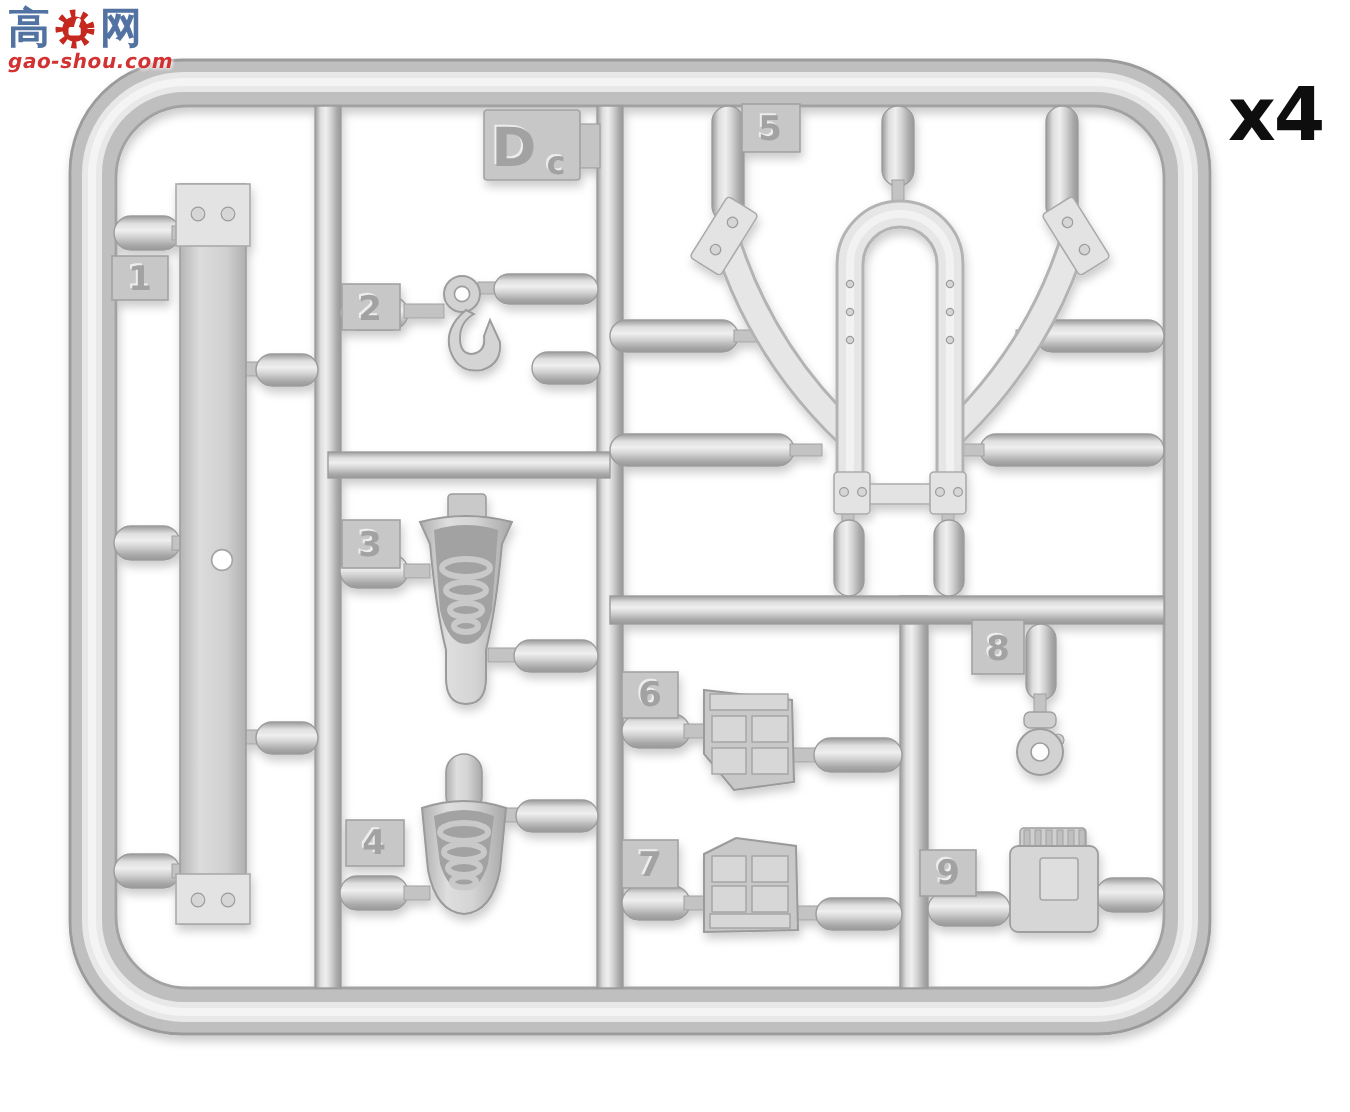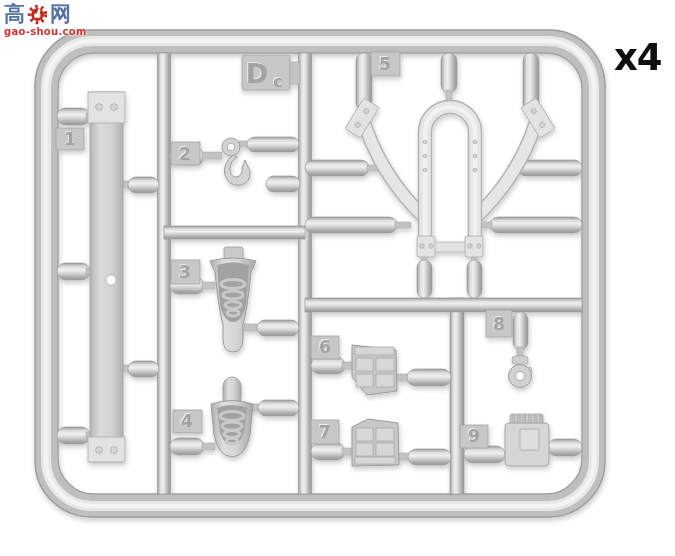--- a/index.html
+++ b/index.html
@@ -19,21 +19,21 @@
   .plate{fill:#e3e3e3;stroke:#aaa;stroke-width:.8;}
   .riv{fill:#d6d6d6;stroke:#9b9b9b;stroke-width:.6;}
   .rib{fill:none;stroke:#c9c9c9;stroke-width:3;}
   .cell{fill:#d7d7d7;stroke:#a3a3a3;stroke-width:.7;}
   
   .wm{position:absolute;top:2px;left:4px;z-index:5;}
   .wm-row{display:flex;align-items:center;gap:2px;height:24px;}
   .wm-char{font-size:21px;font-weight:bold;color:var(--watermark-blue,#5272a2);
     text-shadow:1px 1px 0 #fff,-1px -1px 0 #fff,1px -1px 0 #fff,-1px 1px 0 #fff;}
   .wm-url{font-size:10px;font-weight:bold;color:var(--watermark-red,#d23232);
-    letter-spacing:.3px;line-height:11px;text-shadow:0 0 2px #fff,0 0 2px #fff;}
+    letter-spacing:.3px;line-height:11px;text-shadow:0 0 2px #fff,0 0 2px #fff;font-style:italic;}
   
   .qty{position:absolute;left:614px;top:36px;font-size:37px;font-weight:800;
     color:var(--label-black,#0e0e0e);letter-spacing:-1px;text-align:center;}
 </style>
 </head>
 <body>
 
 <div class="stage">
 
   

